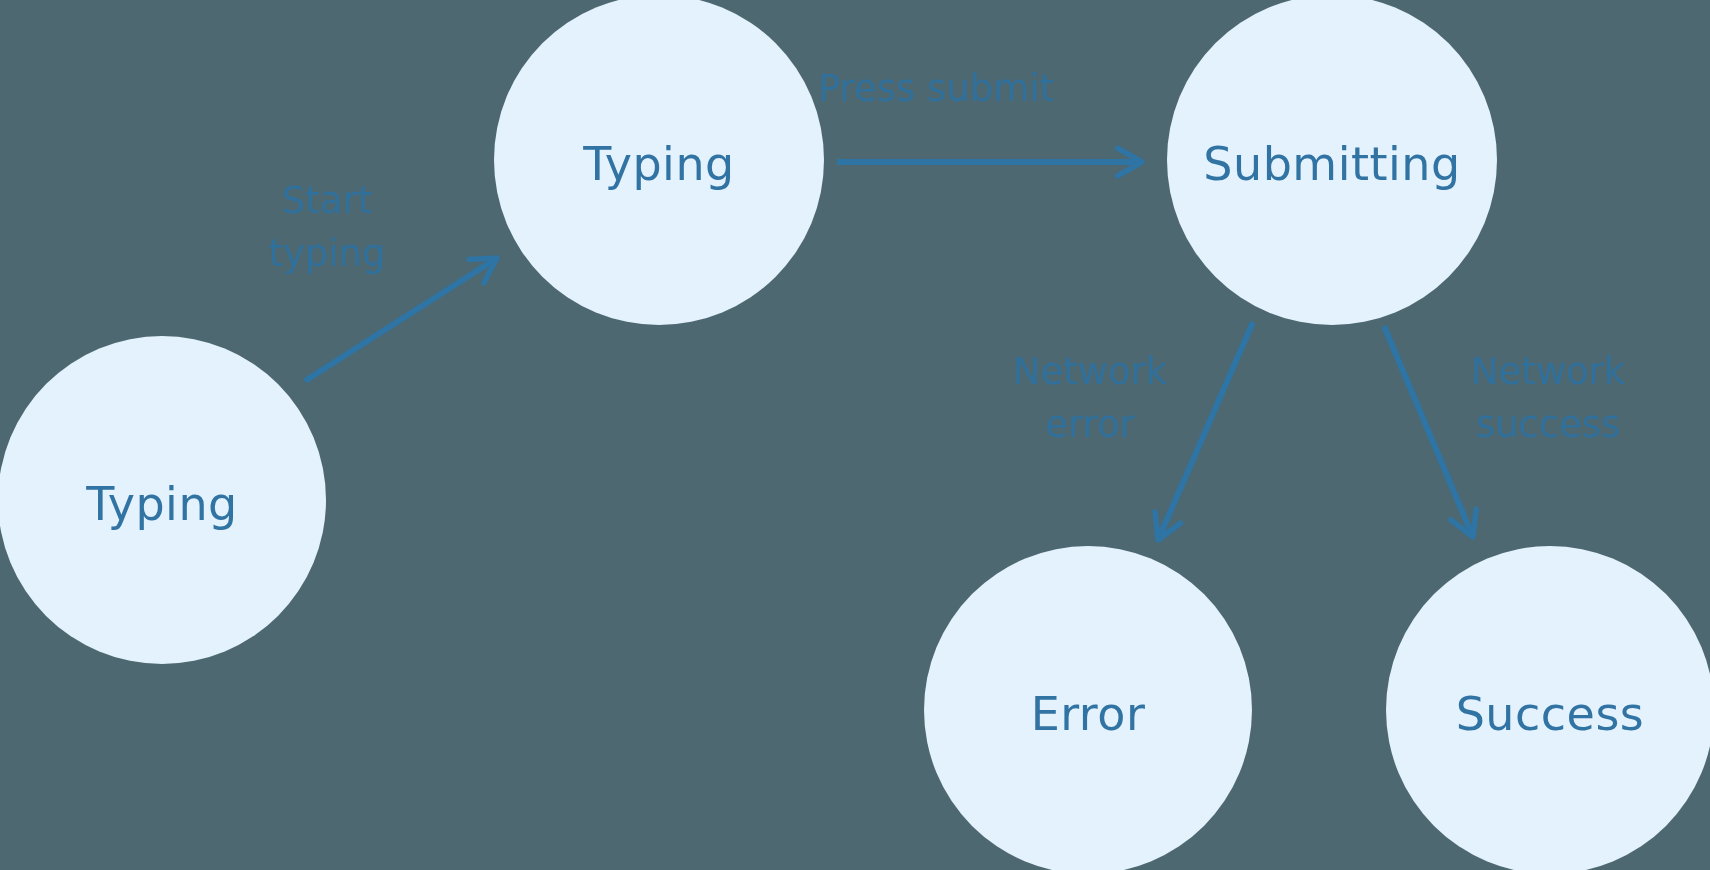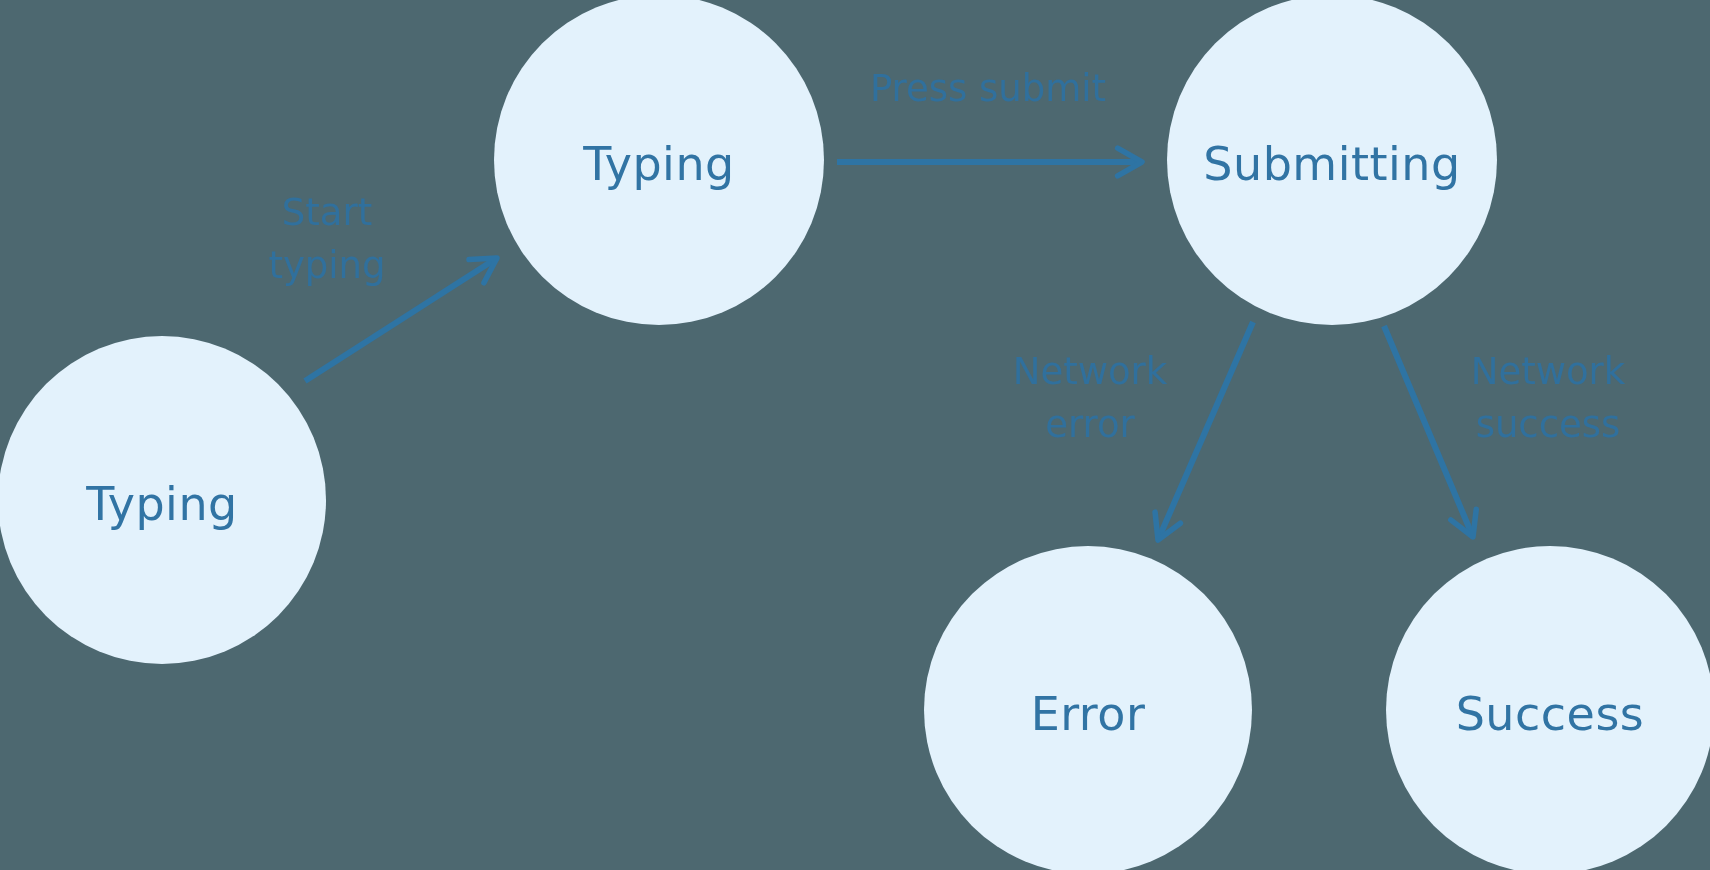--- a/index.html
+++ b/index.html
@@ -84,25 +84,25 @@
   <div class="node" style="left: 1167px; top: -5px; width: 330px; height: 330px;">
     <span class="node-label">Submitting</span>
   </div>
   <div class="node" style="left: 924px; top: 546px; width: 328px; height: 328px;">
     <span class="node-label">Error</span>
   </div>
   <div class="node" style="left: 1386px; top: 546px; width: 328px; height: 328px;">
     <span class="node-label">Success</span>
   </div>
 
-  <div class="edge-label" style="left: 327px; top: 239px;">
+  <div class="edge-label" style="left: 327px; top: 227px;">
     <span>Start</span>
     <span>typing</span>
   </div>
-  <div class="edge-label" style="left: 988px; top: 88px;">
+  <div class="edge-label" style="left: 936px; top: 88px;">
     <span>Press submit</span>
     <span></span>
   </div>
   <div class="edge-label" style="left: 1090px; top: 398px;">
     <span>Network</span>
     <span>error</span>
   </div>
   <div class="edge-label" style="left: 1548px; top: 398px;">
     <span>Network</span>
     <span>success</span>

